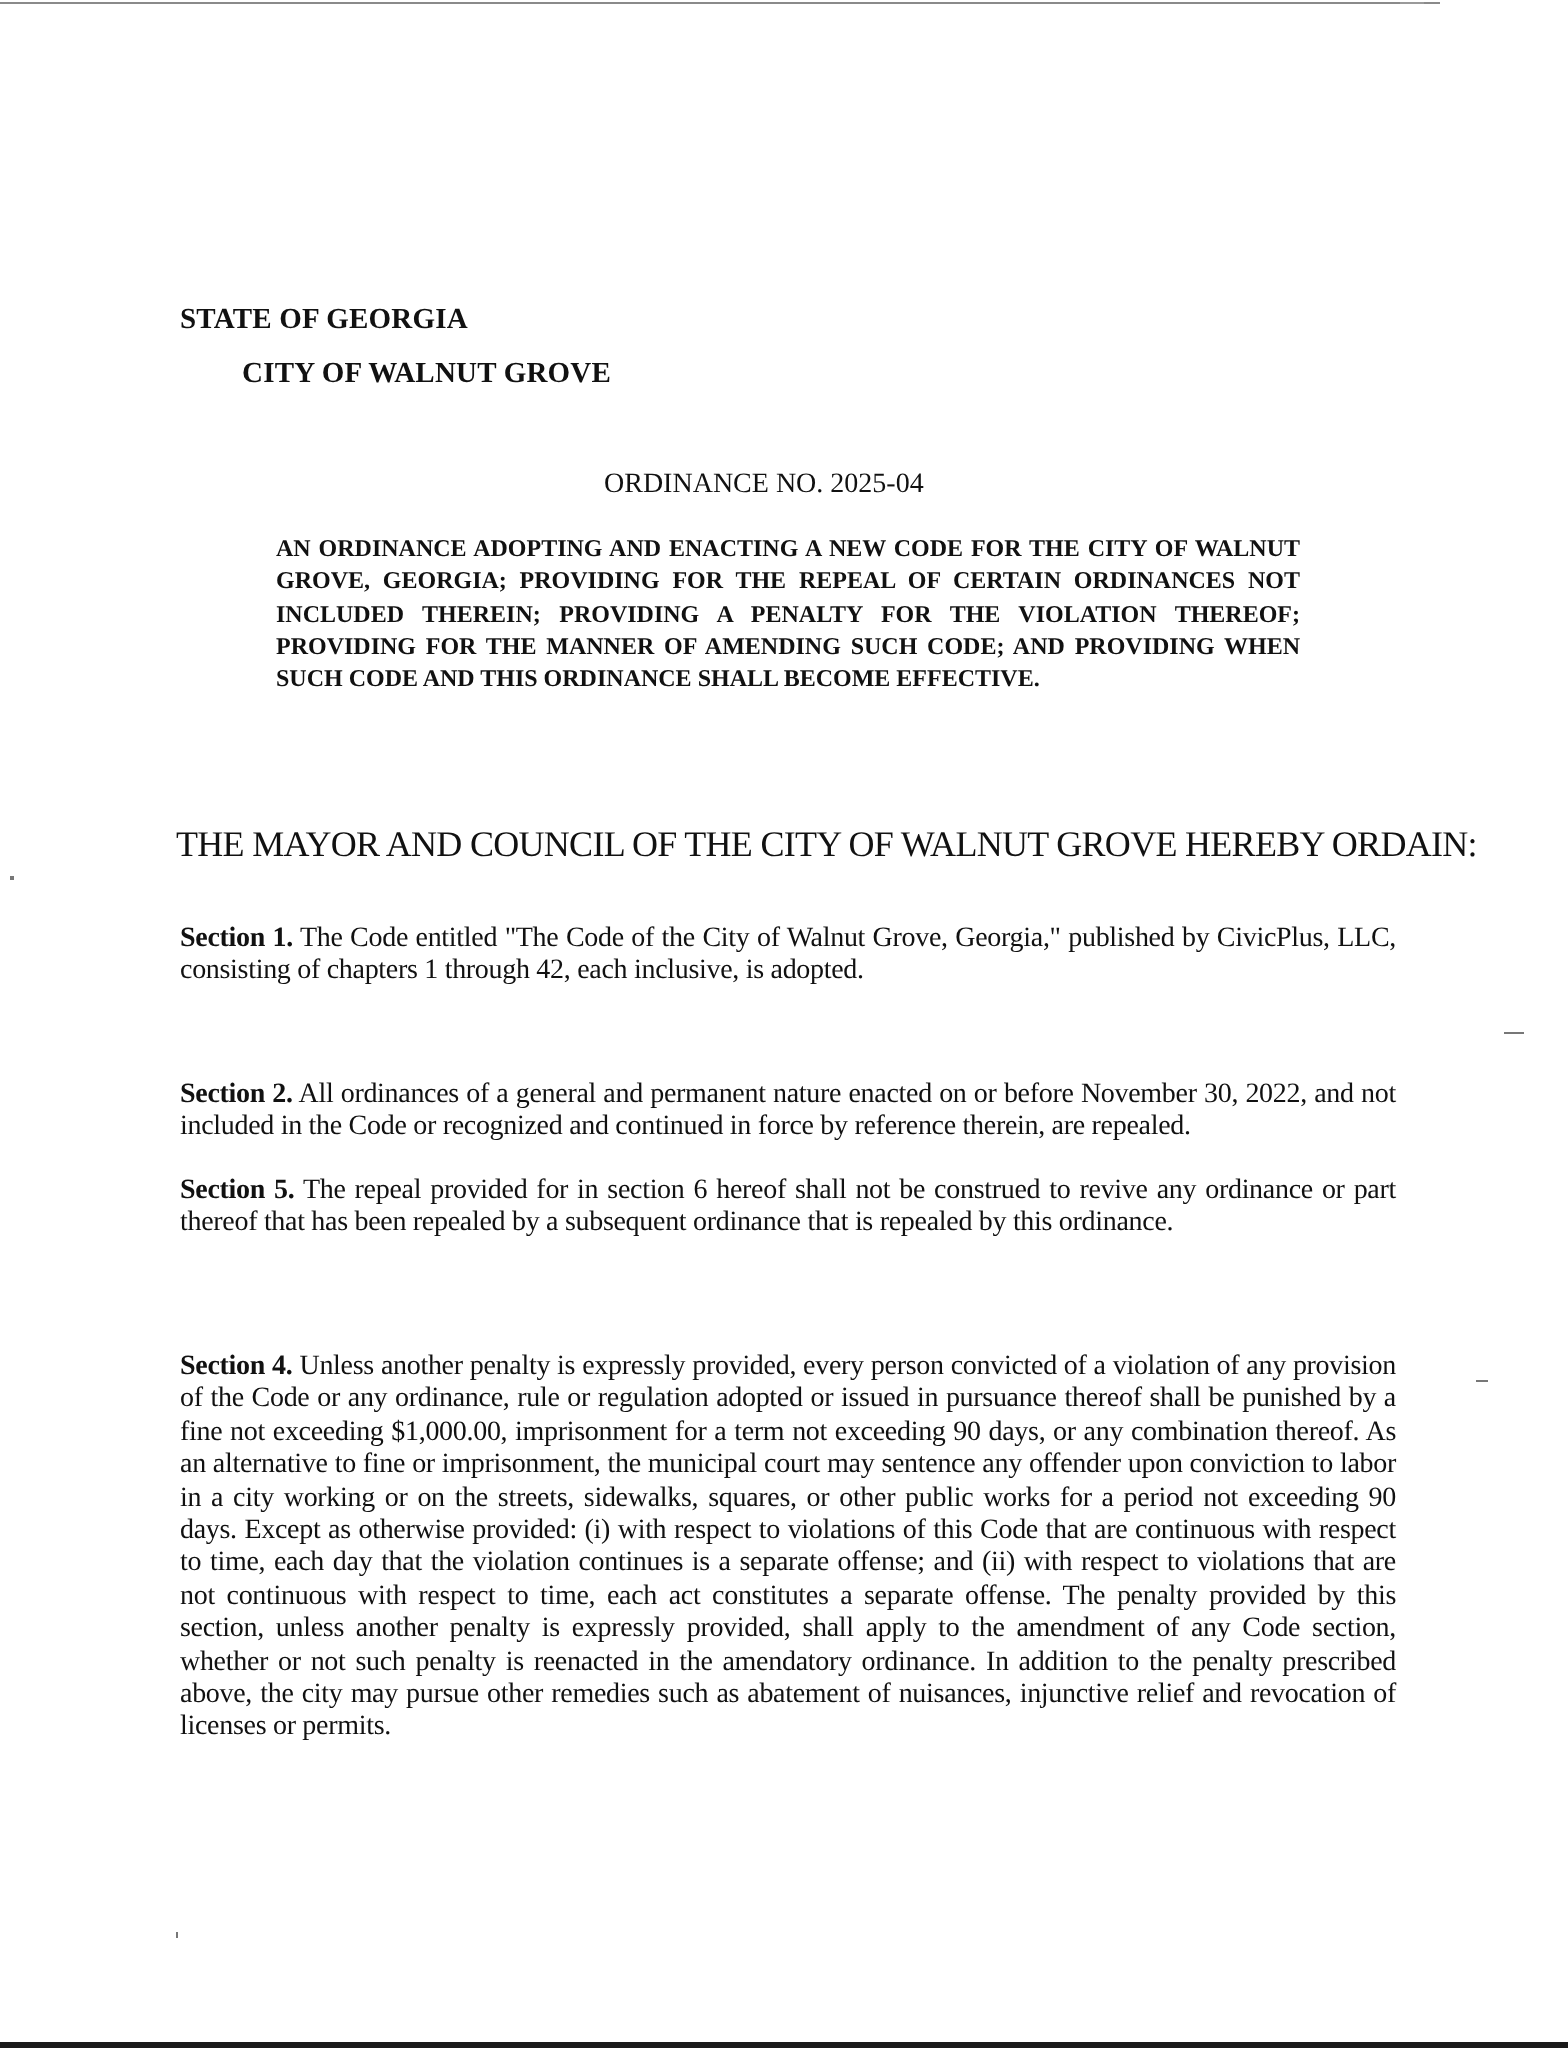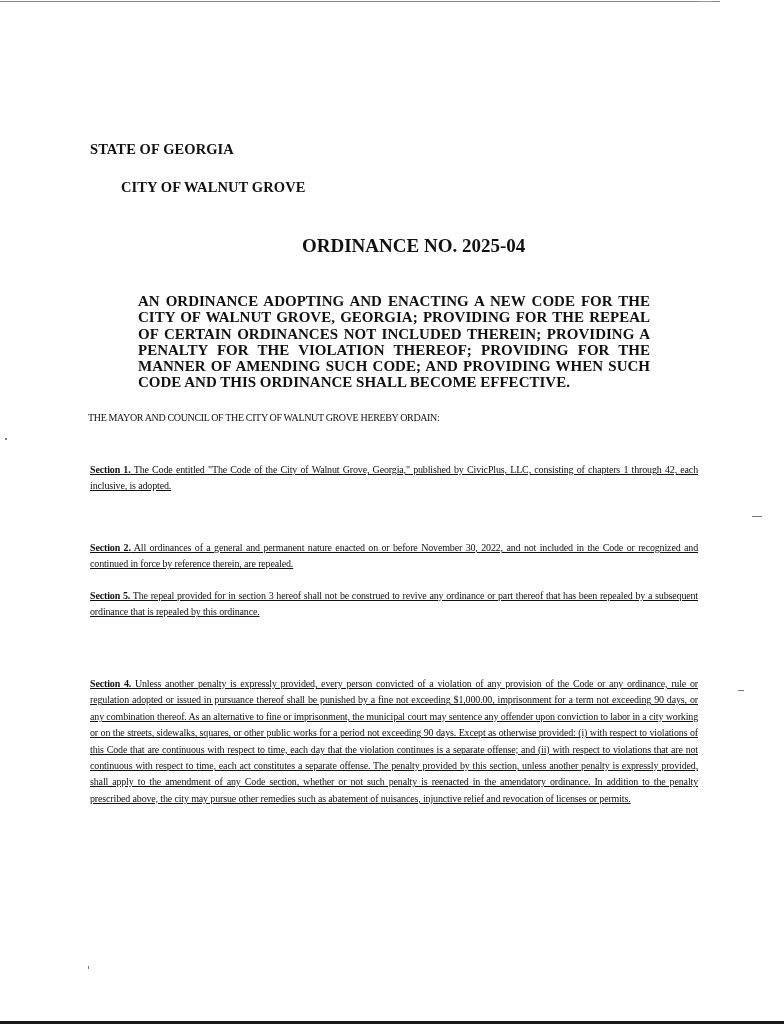--- a/index.html
+++ b/index.html
@@ -19,36 +19,36 @@
   .scan-bottom {
     position: absolute; left: 0; top: 1021px; width: 784px; height: 3px;
     background: #1a1a1a;
   }
   .speck { position: absolute; width: 2px; height: 2px; background: #777; }
 
   .heading {
     position: absolute; left: 90px; font-weight: bold; font-size: 14.5px;
     letter-spacing: 0.1px;
   }
-  #state { top: 141px; }
+  #state { top: 152px; }
   #city { top: 179px; margin-left: 31px; }
-  #ord-no { position: absolute; top: 235px; left: 302px; font-weight: bold; font-size: 19px; }
+  #ord-no { position: absolute; top: 235px; left: 302px; font-weight: normal; font-size: 14px; }
 
   #title-block {
     position: absolute; left: 138px; top: 266px; width: 512px;
-    font-weight: bold; font-size: 15px; line-height: 16.3px;
-    text-align: justify; text-align-last: left; margin-top: 27px;
+    font-weight: bold; font-size: 12px; line-height: 16.3px;
+    text-align: justify; text-align-last: left;
   }
   #ordain {
-    position: absolute; left: 88px; top: 412px; font-size: 10px;
+    position: absolute; left: 88px; top: 412px; font-size: 18px;
     letter-spacing: -0.35px; white-space: nowrap;
   }
   .section {
-    position: absolute; left: 90px; width: 608px; font-size: 10px;
-    line-height: 16.4px; text-align: justify; letter-spacing: -0.15px; text-decoration: underline;
+    position: absolute; left: 90px; width: 608px; font-size: 14px;
+    line-height: 16.4px; text-align: justify; letter-spacing: -0.15px;
   }
   .section .sec-label { font-weight: bold; }
   #sec1 { top: 462px; }
   #sec2 { top: 540px; }
   #sec3 { top: 588px; }
   #sec4 { top: 676px; }
 </style>
 </head>
 <body>
 
@@ -65,15 +65,15 @@
 <div id="ord-no">ORDINANCE NO. 2025-04</div>
 
 <div id="title-block">AN ORDINANCE ADOPTING AND ENACTING A NEW CODE FOR THE CITY OF WALNUT GROVE, GEORGIA; PROVIDING FOR THE REPEAL OF CERTAIN ORDINANCES NOT INCLUDED THEREIN; PROVIDING A PENALTY FOR THE VIOLATION THEREOF; PROVIDING FOR THE MANNER OF AMENDING SUCH CODE; AND PROVIDING WHEN SUCH CODE AND THIS ORDINANCE SHALL BECOME EFFECTIVE.</div>
 
 <div id="ordain">THE MAYOR AND COUNCIL OF THE CITY OF WALNUT GROVE HEREBY ORDAIN:</div>
 
 <div id="sec1" class="section"><span class="sec-label">Section 1.</span><span> The Code entitled "The Code of the City of Walnut Grove, Georgia," published by CivicPlus, LLC, consisting of chapters 1 through 42, each inclusive, is adopted.</span></div>
 
 <div id="sec2" class="section"><span class="sec-label">Section 2.</span><span>  All ordinances of a general and permanent nature enacted on or before November 30, 2022, and not included in the Code or recognized and continued in force by reference therein, are repealed.</span></div>
 
-<div id="sec3" class="section"><span class="sec-label">Section 5.</span><span> The repeal provided for in section 3 hereof shall not be construed to revive any ordinance or part thereof that has been repealed by a subsequent ordinance that is repealed by this ordinance.</span></div>
+<div id="sec3" class="section"><span class="sec-label">Section 5.</span><span> The repeal provided for in section 6 hereof shall not be construed to revive any ordinance or part thereof that has been repealed by a subsequent ordinance that is repealed by this ordinance.</span></div>
 
 <div id="sec4" class="section"><span class="sec-label">Section 4.</span><span> Unless another penalty is expressly provided, every person convicted of a violation of any provision of the Code or any ordinance, rule or regulation adopted or issued in pursuance thereof shall be punished by a fine not exceeding $1,000.00, imprisonment for a term not exceeding 90 days, or any combination thereof. As an alternative to fine or imprisonment, the municipal court may sentence any offender upon conviction to labor in a city working or on the streets, sidewalks, squares, or other public works for a period not exceeding 90 days. Except as otherwise provided: (i) with respect to violations of this Code that are continuous with respect to time, each day that the violation continues is a separate offense; and (ii) with respect to violations that are not continuous with respect to time, each act constitutes a separate offense. The penalty provided by this section, unless another penalty is expressly provided, shall apply to the amendment of any Code section, whether or not such penalty is reenacted in the amendatory ordinance. In addition to the penalty prescribed above, the city may pursue other remedies such as abatement of nuisances, injunctive relief and revocation of licenses or permits.</span></div>
 
 </body></html>

